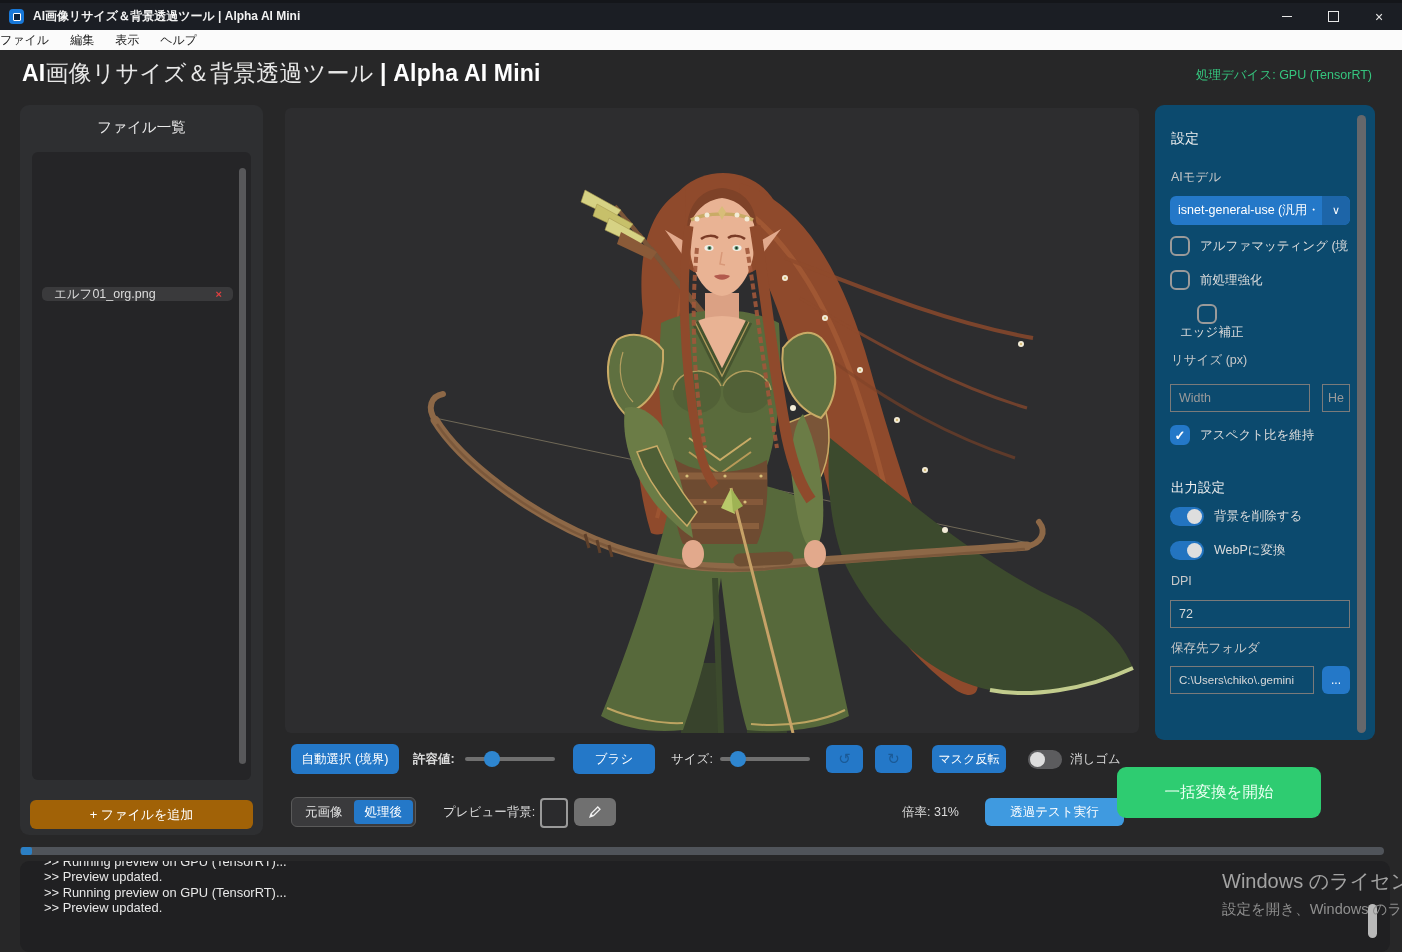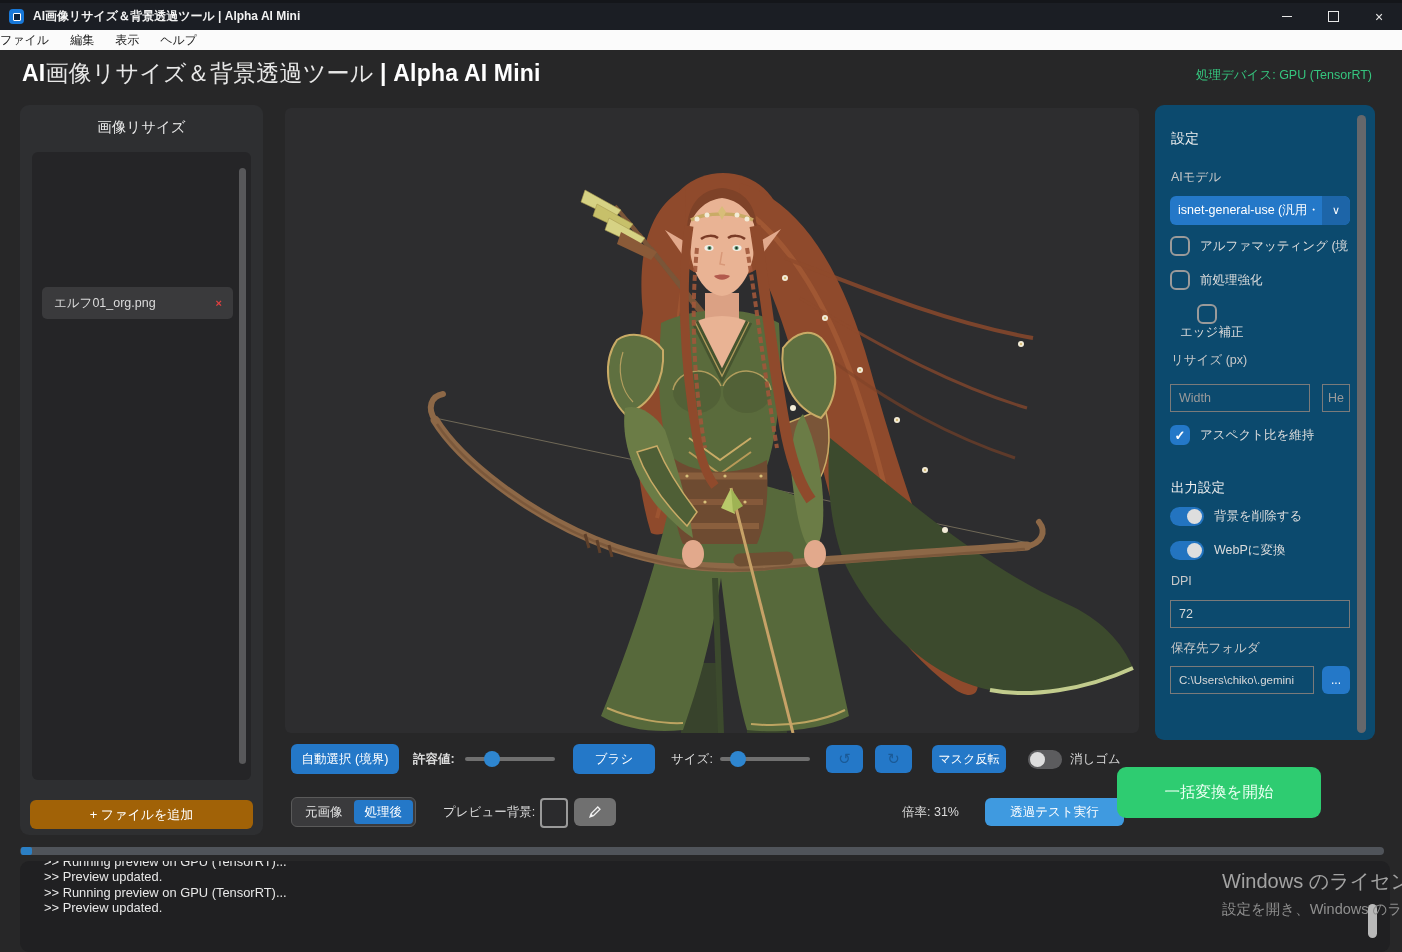--- a/index.html
+++ b/index.html
@@ -22,21 +22,21 @@
   
   #page-title{left:22px;top:58px;font-size:23px;color:#fff;letter-spacing:.2px;}
   #page-title .jp{font-weight:300;color:#e8e8e8;}
   #page-title b{font-weight:bold;}
   #device-label{right:30px;top:67px;font-size:12.5px;color:#35c57e;}
   
   #file-panel{left:20px;top:105px;width:243px;height:730px;background:#2e2f31;border-radius:9px;}
   #file-panel-title{left:0;top:13px;width:100%;text-align:center;font-size:14.5px;color:#eaeaea;}
   #file-listbox{left:12px;top:47px;width:219px;height:628px;background:#252527;border-radius:6px;}
   #file-list-scroll{right:5px;top:16px;width:7px;height:596px;background:#58585a;border-radius:4px;}
-  #file-item{left:10px;top:135px;width:191px;height:32px;background:#3a3a3c;border-radius:5px;display:flex;align-items:center;}
+  #file-item{left:10px;top:135px;width:191px;height:14px;background:#3a3a3c;border-radius:5px;display:flex;align-items:center;}
   #file-item .fname{margin-left:12px;font-size:12.5px;color:#dcdcdc;}
   #file-item .fremove{margin-left:auto;margin-right:11px;color:#e04040;font-size:11px;font-weight:bold;}
   #add-files-btn{left:10px;top:695px;width:223px;height:29px;background:#a16207;border:none;border-radius:6px;color:#fff;font-size:13px;font-family:inherit;}
   
   #canvas{left:285px;top:108px;width:854px;height:625px;background:#2d2d2f;border-radius:6px;overflow:hidden;}
   #canvas svg{position:absolute;left:0;top:0;}
   
   .tb-label{font-size:12.5px;color:#dcdcdc;line-height:30px;}
   .blue-btn{background:#2478c8;border:none;border-radius:6px;color:#fff;font-size:12.5px;font-family:inherit;display:flex;align-items:center;justify-content:center;}
   .slider{height:30px;width:90px;}
@@ -110,21 +110,21 @@
     <span class="menu-item">ファイル</span>
     <span class="menu-item">編集</span>
     <span class="menu-item">表示</span>
     <span class="menu-item">ヘルプ</span>
   </div>
 
   <div class="abs" id="page-title"><b>AI</b><span class="jp">画像リサイズ＆背景透過ツール </span><b>| Alpha AI Mini</b></div>
   <div class="abs" id="device-label">処理デバイス: GPU (TensorRT)</div>
 
   <div class="abs" id="file-panel">
-    <div class="abs" id="file-panel-title">画像リサイズ</div>
+    <div class="abs" id="file-panel-title">ファイル一覧</div>
     <div class="abs" id="file-listbox">
       <div class="abs" id="file-list-scroll"></div>
       <div class="abs" id="file-item">
         <span class="fname">エルフ01_org.png</span>
         <span class="fremove">×</span>
       </div>
     </div>
     <button class="abs" id="add-files-btn">+ ファイルを追加</button>
   </div>
 

